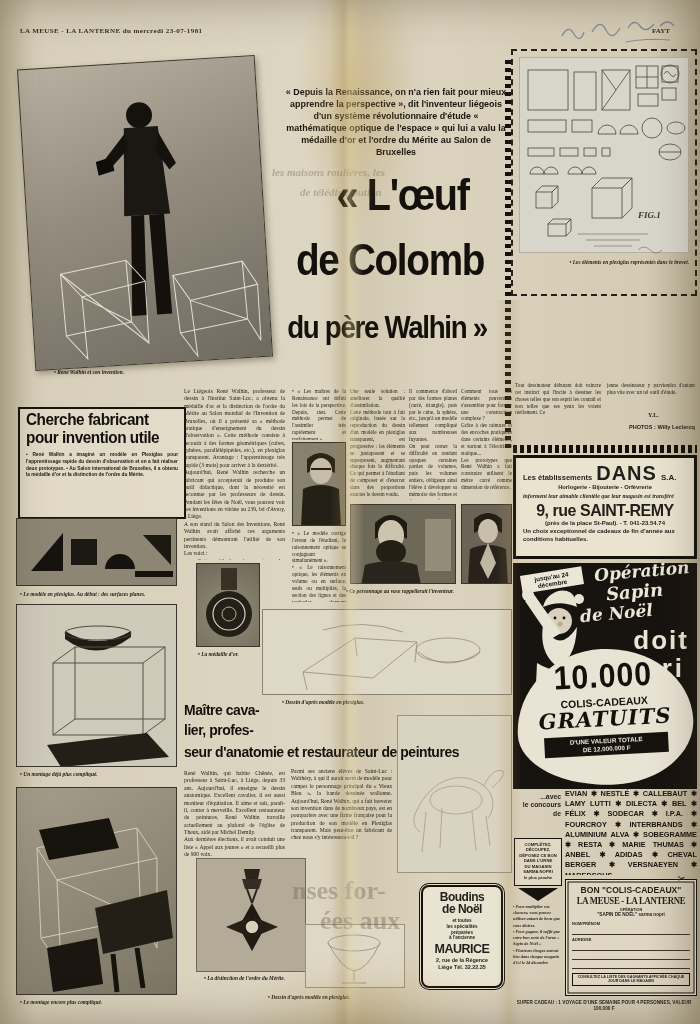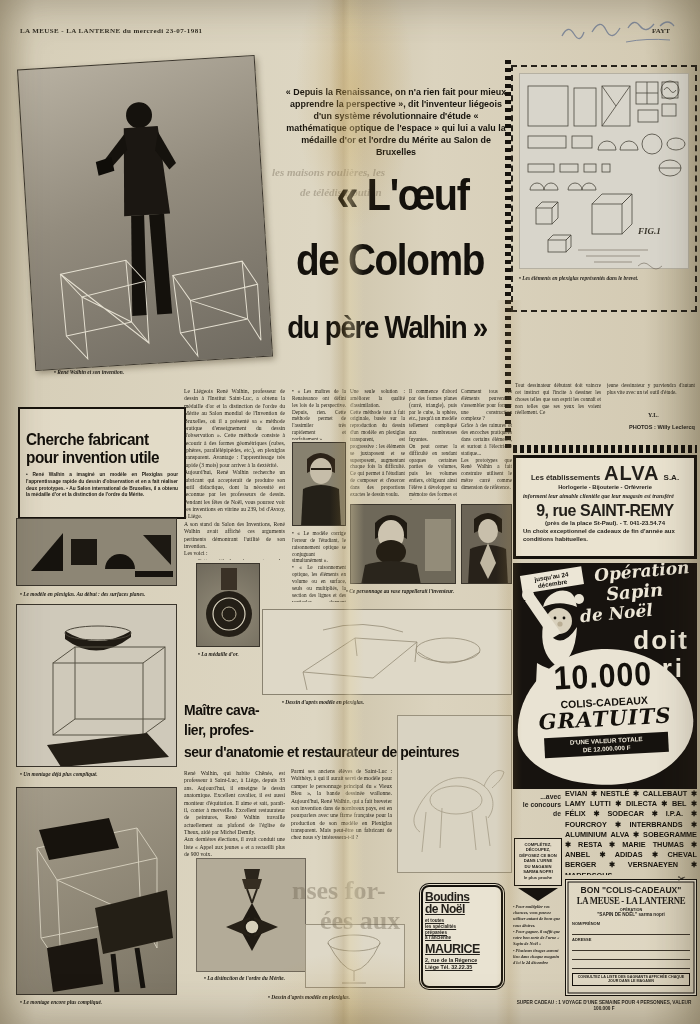--- a/index.html
+++ b/index.html
@@ -63,21 +63,21 @@
 
   <div class="abs" style="left:280px;top:86px;width:232px;font:700 9.3px/1.3 'Liberation Sans',sans-serif;text-align:center;color:#17140e;transform:scaleX(.96);">« Depuis la Renaissance, on n'a rien fait pour mieux apprendre la perspective », dit l'inventeur liégeois d'un système révolutionnaire d'étude « mathématique optique de l'espace » qui lui a valu la médaille d'or et l'ordre du Mérite au Salon de Bruxelles</div>
 
   <div class="hl" style="left:295px;top:172px;width:215px;font-size:45px;">« L'œuf</div>
   <div class="hl" style="left:266px;top:238px;width:248px;font-size:44px;">de Colomb</div>
   <div class="hl" style="left:258px;top:312px;width:258px;font-size:31.5px;">du père Walhin »</div>
 
   <div class="barsv" style="left:505px;top:58px;width:6px;height:390px;"></div>
   <div class="barsh" style="left:513px;top:445px;width:184px;height:8px;"></div>
 
-  <div class="abs" style="left:511px;top:65px;width:186px;height:247px;border:2px dashed #26221b;padding:6px;z-index:2;">
+  <div class="abs" style="left:511px;top:49px;width:186px;height:247px;border:2px dashed #26221b;padding:6px;z-index:2;text-align:right;">
     <div style="width:100%;height:196px;background:#d8d5cb;border:1px solid #b5b0a2;">
       <svg width="172" height="196" viewBox="0 0 172 196">
         <g stroke="#4a463c" stroke-width=".8" fill="none">
           <rect x="8" y="12" width="40" height="40"></rect>
           <rect x="54" y="14" width="22" height="38"></rect>
           <rect x="82" y="12" width="28" height="40"></rect>
           <path d="M82,52 L110,12 M82,12 L96,32"></path>
           <rect x="116" y="8" width="22" height="22"></rect>
             <path d="M116,19 h22 M127,8 v22"></path>
           <rect x="142" y="8" width="16" height="16"></rect>
@@ -109,21 +109,21 @@
         <g stroke="#6e6759" stroke-width=".6">
           <path d="M58,176 H128 M66,182 H120 M74,188 H112"></path>
           <path d="M118,192 q6,-6 12,0 t12,0" fill="none"></path>
         </g>
         <text x="118" y="160" font-family="Liberation Serif,serif" font-size="9" font-style="italic" font-weight="700" fill="#3a362c">FIG.1</text>
       </svg>
     </div>
     <div style="margin-top:6px;font:italic 700 5.4px/1.3 'Liberation Serif',serif;">• Les éléments en plexiglas représentés dans le brevet.</div>
   </div>
 
-  <div class="abs" style="left:18px;top:407px;width:168px;height:112px;border:2.5px solid #17130d;padding:22px 6px;background:rgba(233,226,207,.55);">
+  <div class="abs" style="left:18px;top:407px;width:168px;height:112px;border:2.5px solid #17130d;padding:2px 6px;background:rgba(233,226,207,.55);">
     <div class="pre" style="font:800 16.5px/1.07 'Liberation Sans',sans-serif;letter-spacing:-.5px;transform:scaleX(.93);transform-origin:left;color:#14110c;">Cherche fabricant
 pour invention utile</div>
     <div style="margin-top:6px;font:700 4.8px/1.4 'Liberation Sans',sans-serif;text-align:justify;color:#242019;">• René Walhin a imaginé un modèle en Plexiglas pour l'apprentissage rapide du dessin d'observation et en a fait réaliser deux prototypes. • Au Salon international de Bruxelles, il a obtenu la médaille d'or et la distinction de l'ordre du Mérite.</div>
   </div>
 
   <div class="photo" style="left:16px;top:518px;width:161px;height:68px;background:#8d8675;">
     <svg width="161" height="68" viewBox="0 0 161 68">
       <polygon points="14,52 46,14 46,52" fill="#16130e"></polygon>
       <rect x="54" y="20" width="26" height="26" fill="#1c1812"></rect>
       <path d="M88,50 a15,15 0 0 1 30,0 z" fill="#16130e"></path>
@@ -271,36 +271,36 @@
     <svg width="100" height="64" viewBox="0 0 100 64">
       <g stroke="#948b76" stroke-width=".8" fill="none">
         <ellipse cx="48" cy="18" rx="26" ry="8"></ellipse>
         <path d="M22,18 Q36,44 48,46 Q62,44 74,18"></path>
         <path d="M48,46 L48,56 M36,58 h24"></path>
       </g>
     </svg>
   </div>
   <div class="cap" style="left:268px;top:994px;width:150px;">• Dessin d'après modèle en plexiglas.</div>
 
-  <div class="abs" style="left:421px;top:885px;width:82px;height:103px;border:2px solid #14110c;border-radius:8px;box-shadow:0 0 0 1px #e7e0cd,0 0 0 2px #14110c;background:#e9e3d2;padding:4px 2px;text-align:left;z-index:4;text-decoration:underline;">
+  <div class="abs" style="left:421px;top:885px;width:82px;height:103px;border:2px solid #14110c;border-radius:8px;box-shadow:0 0 0 1px #e7e0cd,0 0 0 2px #14110c;background:#e9e3d2;padding:4px 2px;text-align:center;z-index:4;">
     <div style="font:800 12px/1 'Liberation Sans',sans-serif;letter-spacing:-.5px;">Boudins</div>
     <div style="font:800 12px/1.1 'Liberation Sans',sans-serif;letter-spacing:-.5px;">de Noël</div>
     <div class="pre" style="font:700 4.6px/1.25 'Liberation Sans',sans-serif;margin-top:2px;">et toutes
 les spécialités
 préparées
 à l'ancienne</div>
     <div style="font:800 12.5px/1.1 'Liberation Sans',sans-serif;margin-top:2px;letter-spacing:-.5px;">MAURICE</div>
     <div style="font:700 5.4px/1.3 'Liberation Sans',sans-serif;">2, rue de la Régence</div>
     <div style="font:700 5.4px/1.3 'Liberation Sans',sans-serif;">Liège   Tél. 32.22.35</div>
   </div>
 
   <div class="abs" style="left:513px;top:455px;width:184px;height:104px;border:3px solid #14110c;background:#eae3d0;padding:5px 7px;text-align:center;">
-    <div style="display:flex;align-items:baseline;justify-content:center;gap:4px;">
+    <div style="display:flex;align-items:baseline;gap:4px;">
       <span style="font:700 7.5px 'Liberation Sans',sans-serif;">Les établissements</span>
-      <span style="font:900 20px/1 'Liberation Sans',sans-serif;letter-spacing:1px;">ALVA</span>
+      <span style="font:900 20px/1 'Liberation Sans',sans-serif;letter-spacing:1px;">DANS</span>
       <span style="font:800 8px 'Liberation Sans',sans-serif;">S.A.</span>
     </div>
     <div style="font:600 5.8px/1.4 'Liberation Sans',sans-serif;">Horlogerie - Bijouterie - Orfèvrerie</div>
     <div style="font:italic 600 5.8px/1.3 'Liberation Serif',serif;text-align:left;margin-top:2px;">informent leur aimable clientèle que leur magasin est transféré</div>
     <div style="font:900 16.5px/1.15 'Liberation Sans',sans-serif;letter-spacing:-.5px;transform:scaleX(.97);">9, rue SAINT-REMY</div>
     <div style="font:700 6px/1.3 'Liberation Sans',sans-serif;">(près de la place St-Paul). - T. 041-23.54.74</div>
     <div style="font:700 6px/1.25 'Liberation Sans',sans-serif;text-align:left;margin-top:1px;">Un choix exceptionnel de cadeaux de fin d'année aux conditions habituelles.</div>
   </div>
 
   <div class="abs" style="left:513px;top:563px;width:184px;height:226px;background:#17130f;overflow:hidden;">

